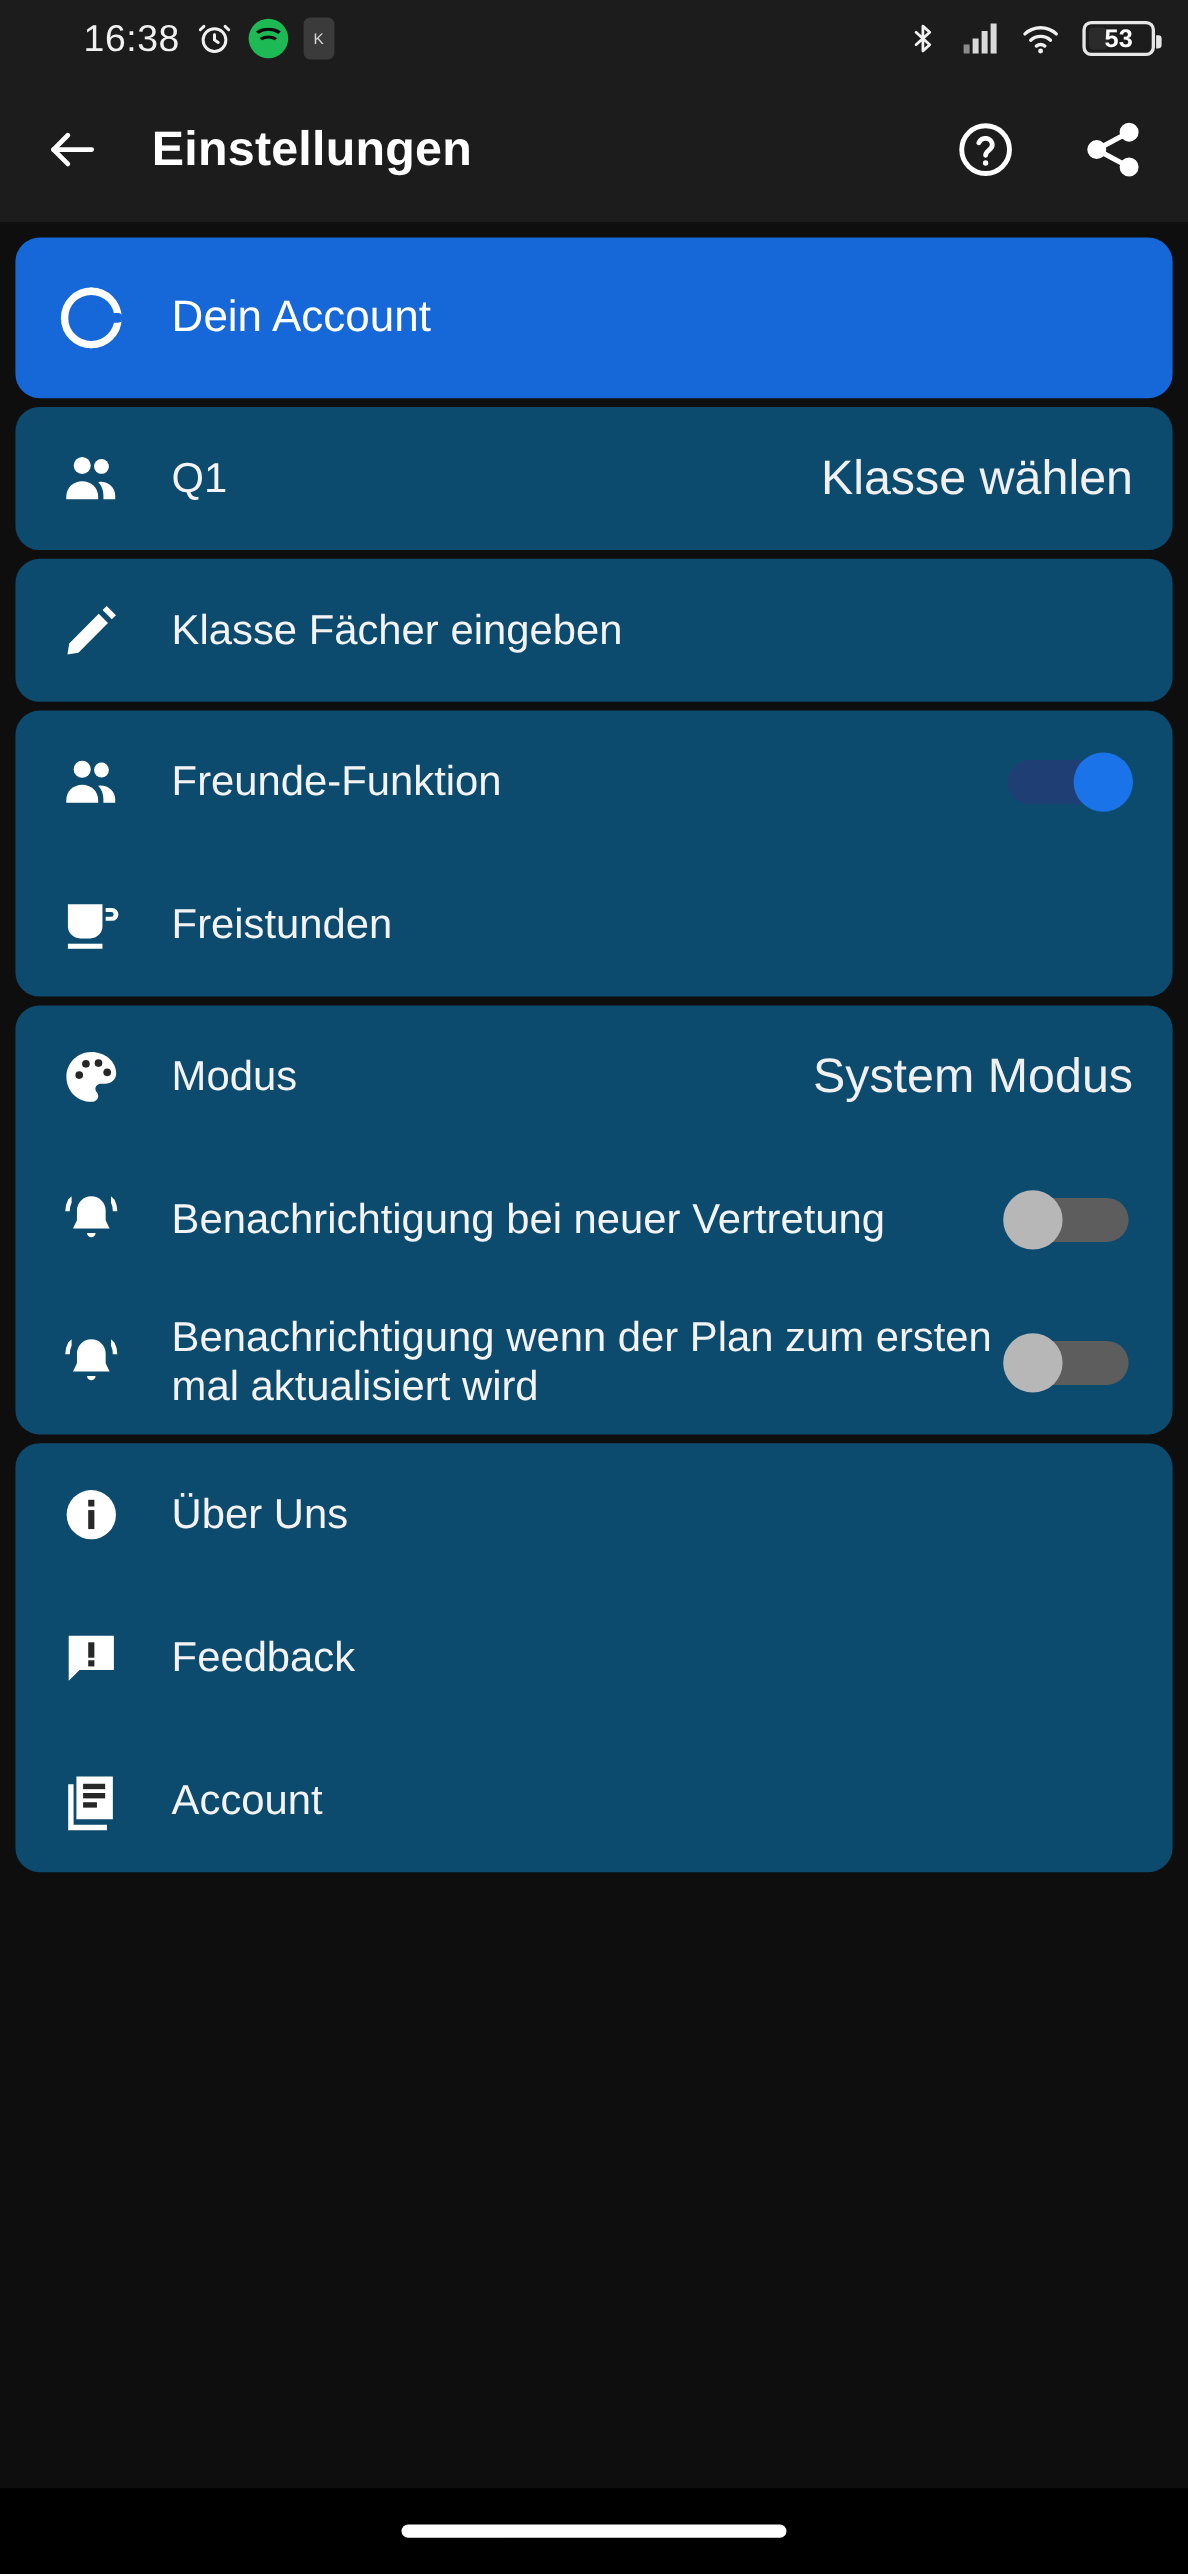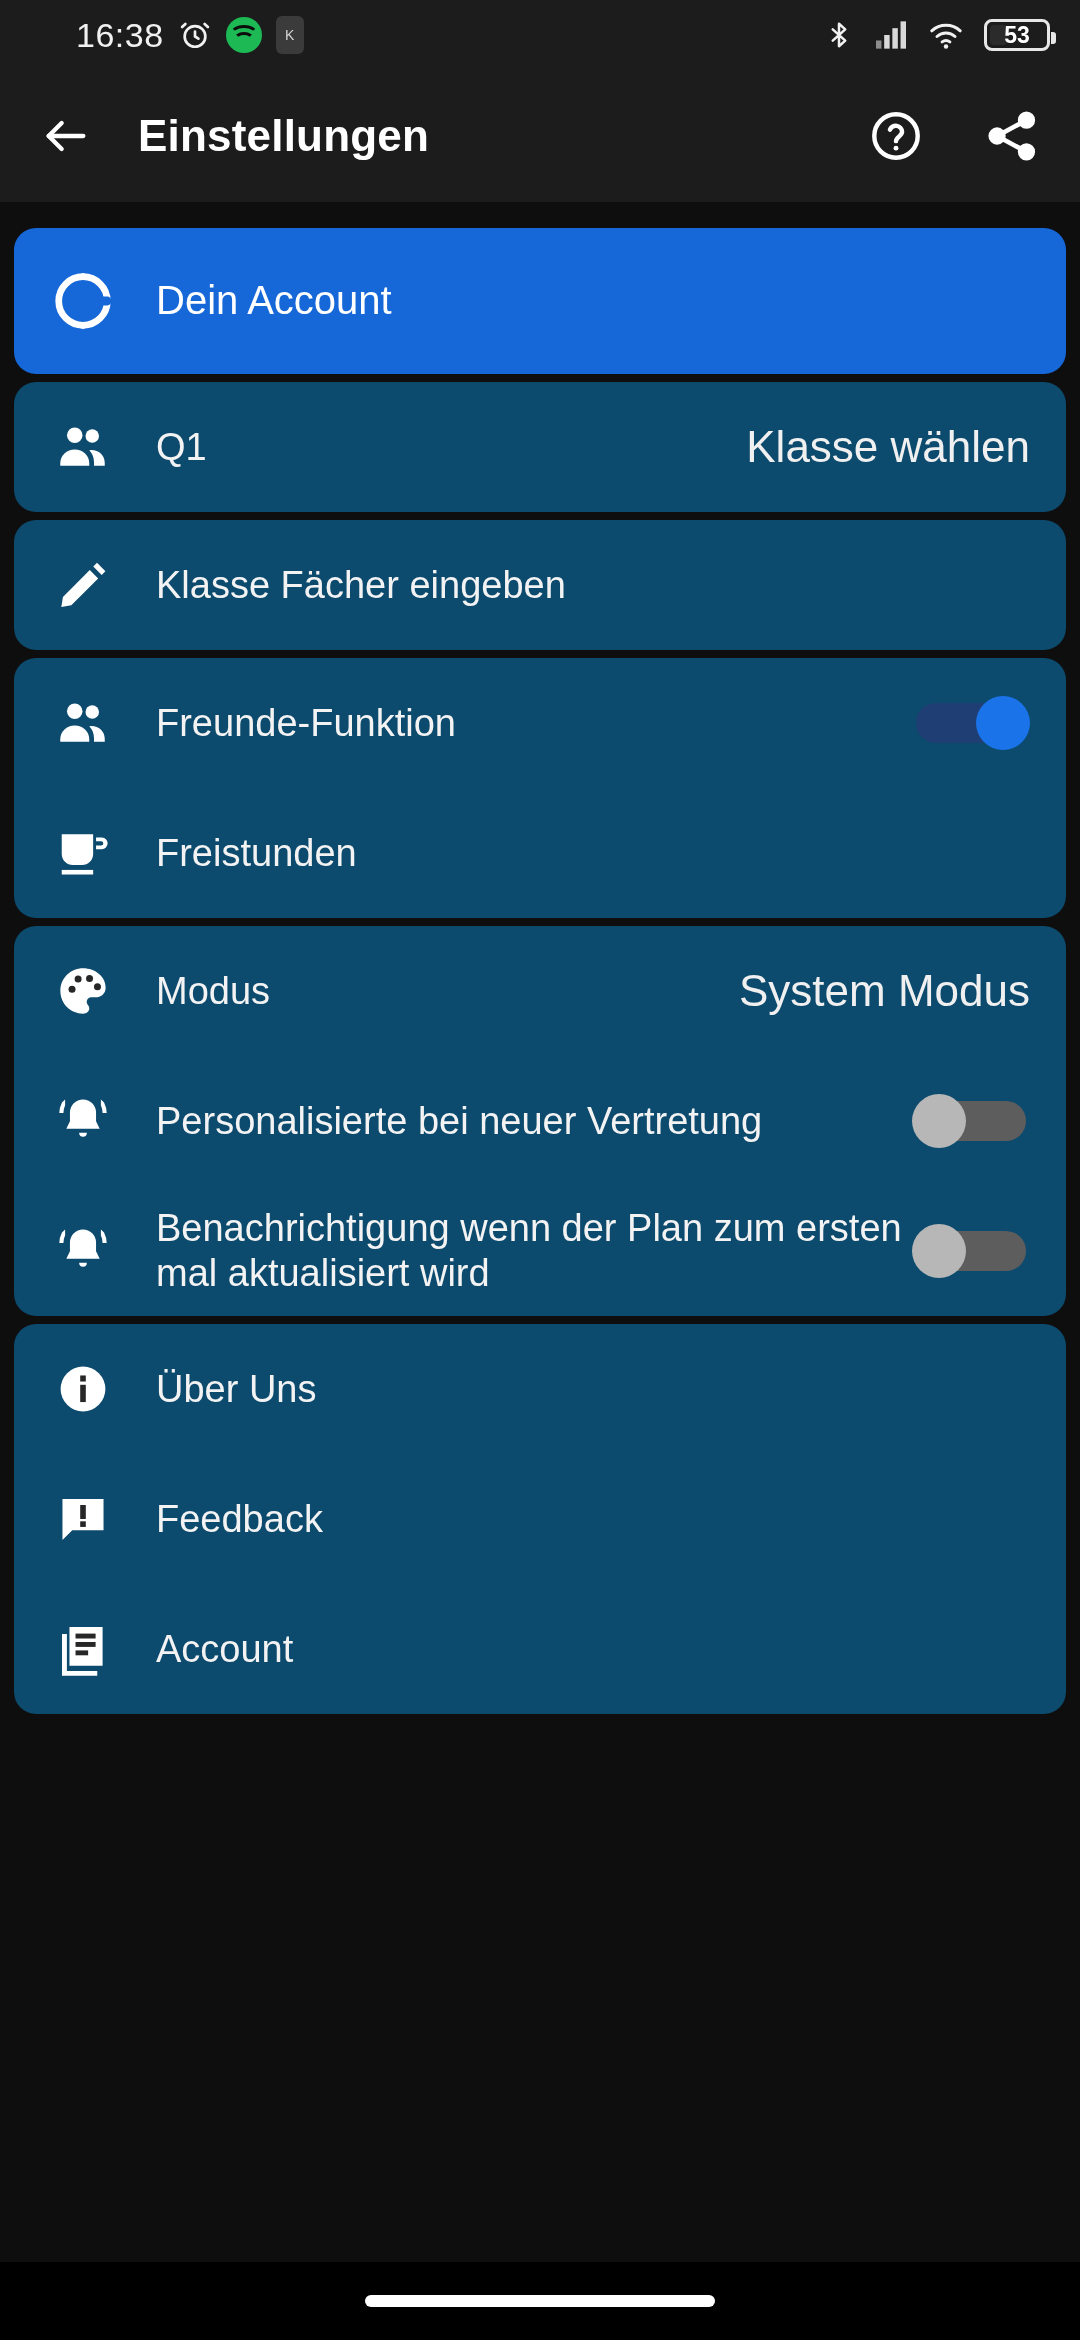--- a/index.html
+++ b/index.html
@@ -58,21 +58,21 @@
     padding:0 36px 0 34px; background:#1c1c1c;
   }
   .appbar-title {
     color:#ffffff; font-size:44px; font-weight:700;
     margin-left:40px; letter-spacing:.2px;text-align:center;
   }
   .appbar-actions { margin-left:auto; display:flex; align-items:center; gap:52px; }
   .iconbtn { width:64px; height:64px; display:flex; align-items:center; justify-content:center; }
 
   
-  .content { padding:12px 14px; }
+  .content { padding:0 14px; }
   .card {
     background:#0c4a6e; border-radius:22px; margin-top:8px; overflow:hidden;
   }
   .card.blue { background:#1668d8; margin-top:14px; }
 
   .row { display:flex; align-items:center; min-height:130px; padding:0 36px 0 30px; }
   .row .ico {
     width:78px; min-width:78px; height:78px;
     display:flex; align-items:center; justify-content:center;
   }
@@ -266,21 +266,21 @@
       </div>
       <div class="row">
         <span class="ico">
           <svg width="58" height="58" viewBox="0 0 24 24" fill="#ffffff">
             <path d="M12 3.1a5.4 5.4 0 0 1 5.4 5.4v3.6l1.5 3.1H5.1l1.5-3.1V8.5A5.4 5.4 0 0 1 12 3.1z"></path>
             <path d="M10.4 16.9h3.2a1.6 1.6 0 0 1-3.2 0z"></path>
             <path d="M4.6 3.1 3.3 4.3a9.6 9.6 0 0 0-1.1 4.4h1.7a8 8 0 0 1 .7-3.2z"></path>
             <path d="M19.4 3.1l1.3 1.2a9.6 9.6 0 0 1 1.1 4.4h-1.7a8 8 0 0 0-.7-3.2z"></path>
           </svg>
         </span>
-        <span class="label">Personalisierte bei neuer Vertretung</span>
+        <span class="label">Benachrichtigung bei neuer Vertretung</span>
         <span class="switch off">
           <span class="track"></span>
           <span class="thumb"></span>
         </span>
       </div>
       <div class="row">
         <span class="ico">
           <svg width="58" height="58" viewBox="0 0 24 24" fill="#ffffff">
             <path d="M12 3.1a5.4 5.4 0 0 1 5.4 5.4v3.6l1.5 3.1H5.1l1.5-3.1V8.5A5.4 5.4 0 0 1 12 3.1z"></path>
             <path d="M10.4 16.9h3.2a1.6 1.6 0 0 1-3.2 0z"></path>

